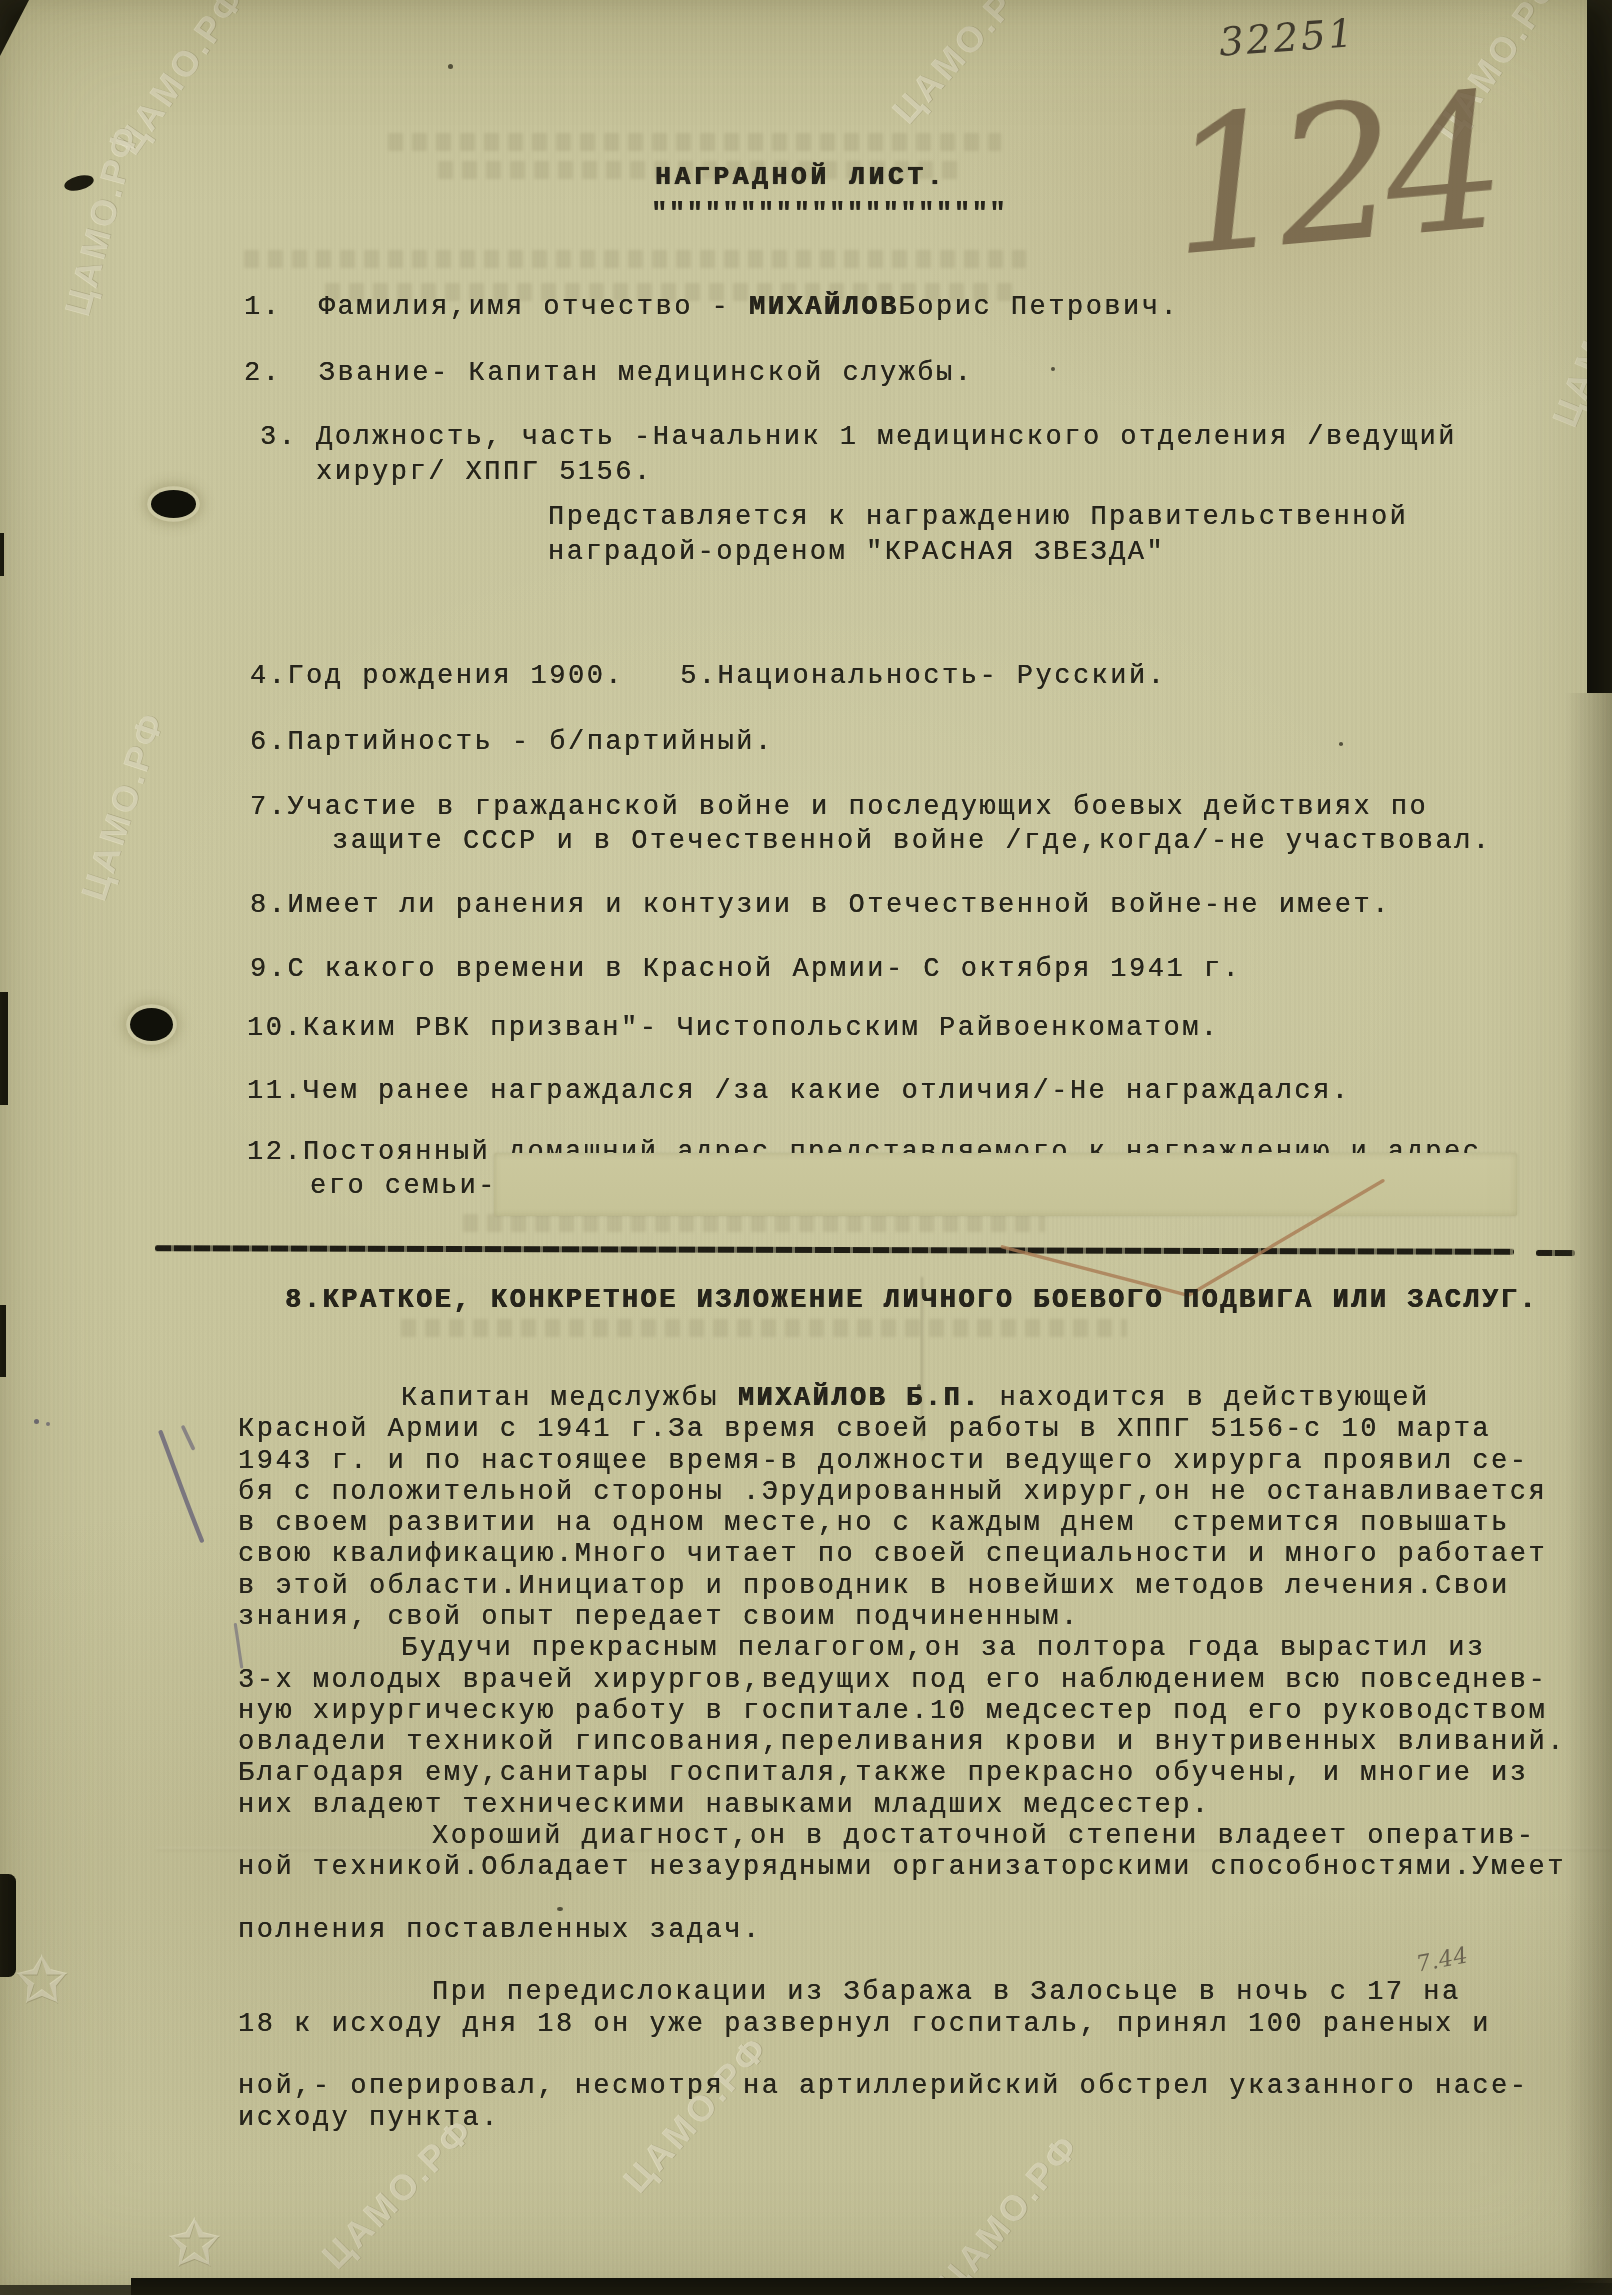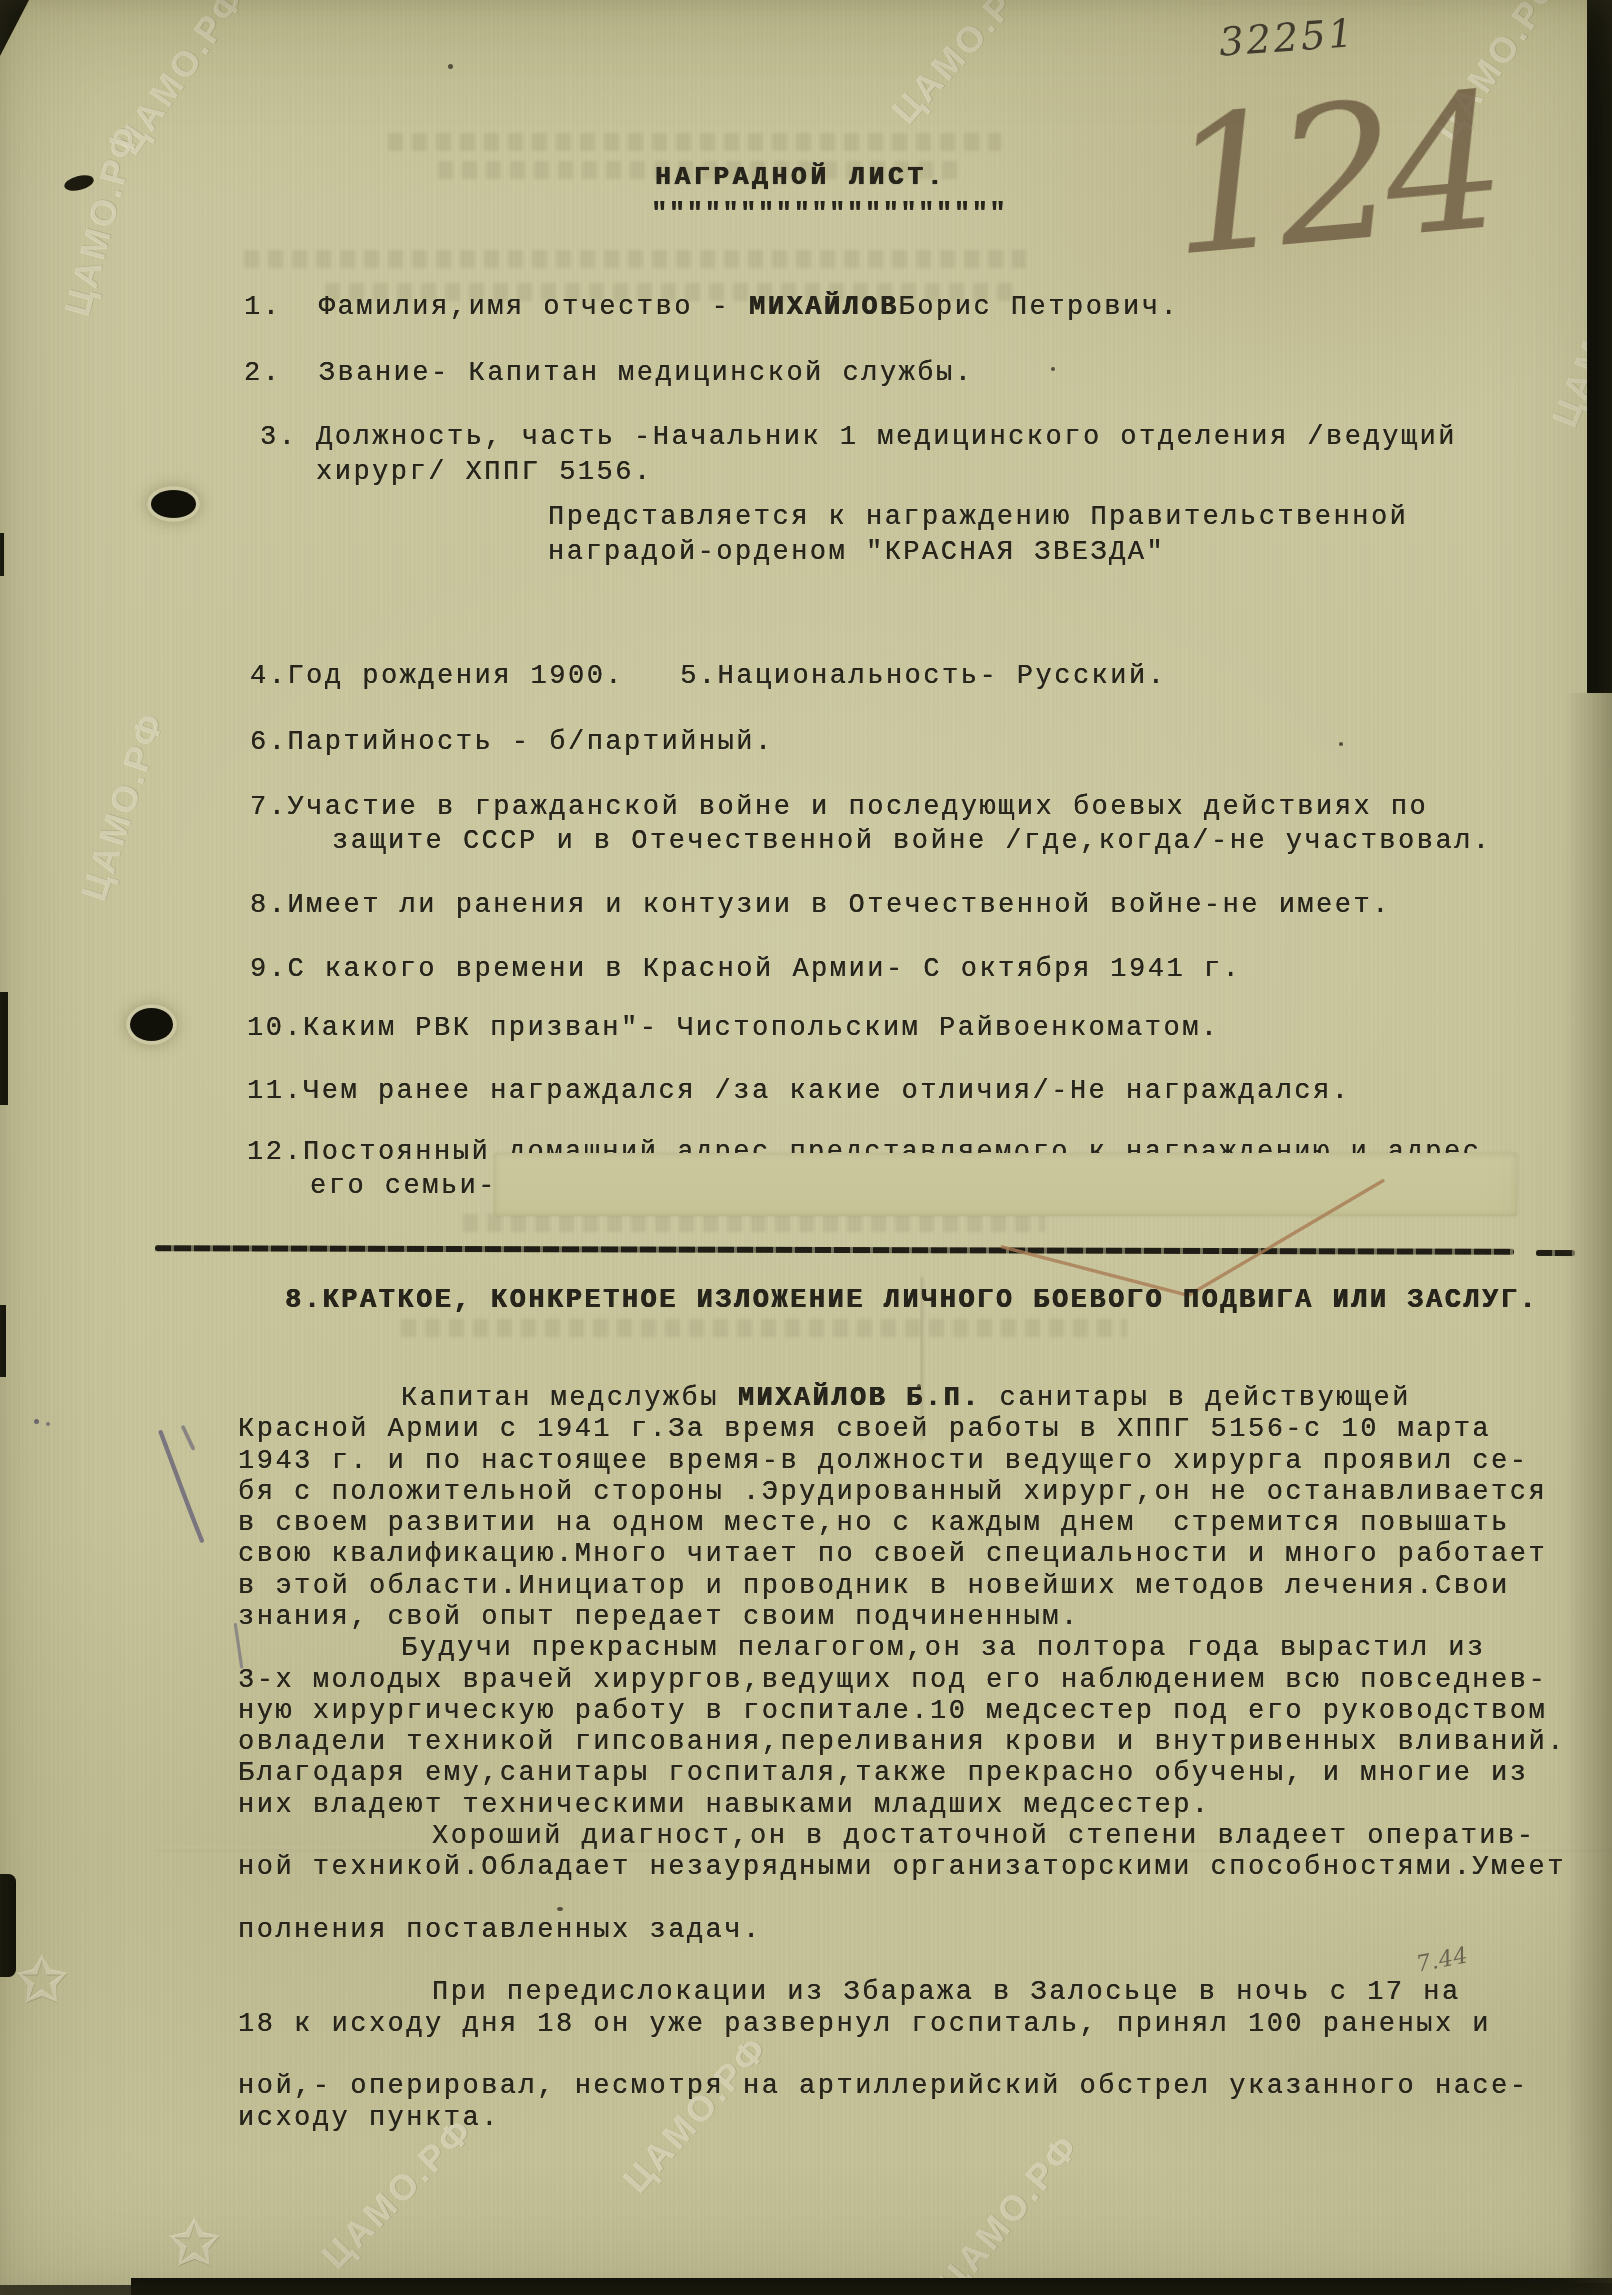--- a/index.html
+++ b/index.html
@@ -98,21 +98,21 @@
 
   <div class="sep" style="left:155px;top:1247px;width:1359px;"></div>
   <div class="sep" style="left:1536px;top:1250px;width:39px;"></div>
 
   <svg class="mark" style="left:994px;top:1172px;" width="401" height="131" viewBox="0 0 640 210">
     <polyline points="12,120 310,198 622,14" fill="none" stroke="#a97b52" stroke-width="5.5" stroke-linecap="round" opacity="0.8"></polyline>
   </svg>
 
   <div class="t bold" style="left:285px;top:1287px;">8.КРАТКОЕ, КОНКРЕТНОЕ ИЗЛОЖЕНИЕ ЛИЧНОГО БОЕВОГО ПОДВИГА ИЛИ ЗАСЛУГ.</div>
 
-  <div class="t" style="left:401px;top:1385px;"><span>Капитан медслужбы </span><strong>МИХАЙЛОВ Б.П.</strong><span> санитары в действующей</span></div>
+  <div class="t" style="left:401px;top:1385px;"><span>Капитан медслужбы </span><strong>МИХАЙЛОВ Б.П.</strong><span> находится в действующей</span></div>
   <div class="t" style="left:238px;top:1416px;">Красной Армии с 1941 г.За время своей работы в ХППГ 5156-с 10 марта</div>
   <div class="t" style="left:238px;top:1448px;">1943 г. и по настоящее время-в должности ведущего хирурга проявил се-</div>
   <div class="t" style="left:238px;top:1479px;">бя с положительной стороны .Эрудированный хирург,он не останавливается</div>
   <div class="t" style="left:238px;top:1510px;">в своем развитии на одном месте,но с каждым днем  стремится повышать</div>
   <div class="t" style="left:238px;top:1573px;">в этой области.Инициатор и проводник в новейших методов лечения.Свои</div>
   <div class="t" style="left:238px;top:1541px;">свою квалификацию.Много читает по своей специальности и много работает</div>
   <div class="t" style="left:238px;top:1604px;">знания, свой опыт передает своим подчиненным.</div>
 
   <div class="t" style="left:401px;top:1635px;">Будучи прекрасным пелагогом,он за полтора года вырастил из</div>
   <div class="t" style="left:238px;top:1667px;">3-х молодых врачей хирургов,ведущих под его наблюдением всю повседнев-</div>

